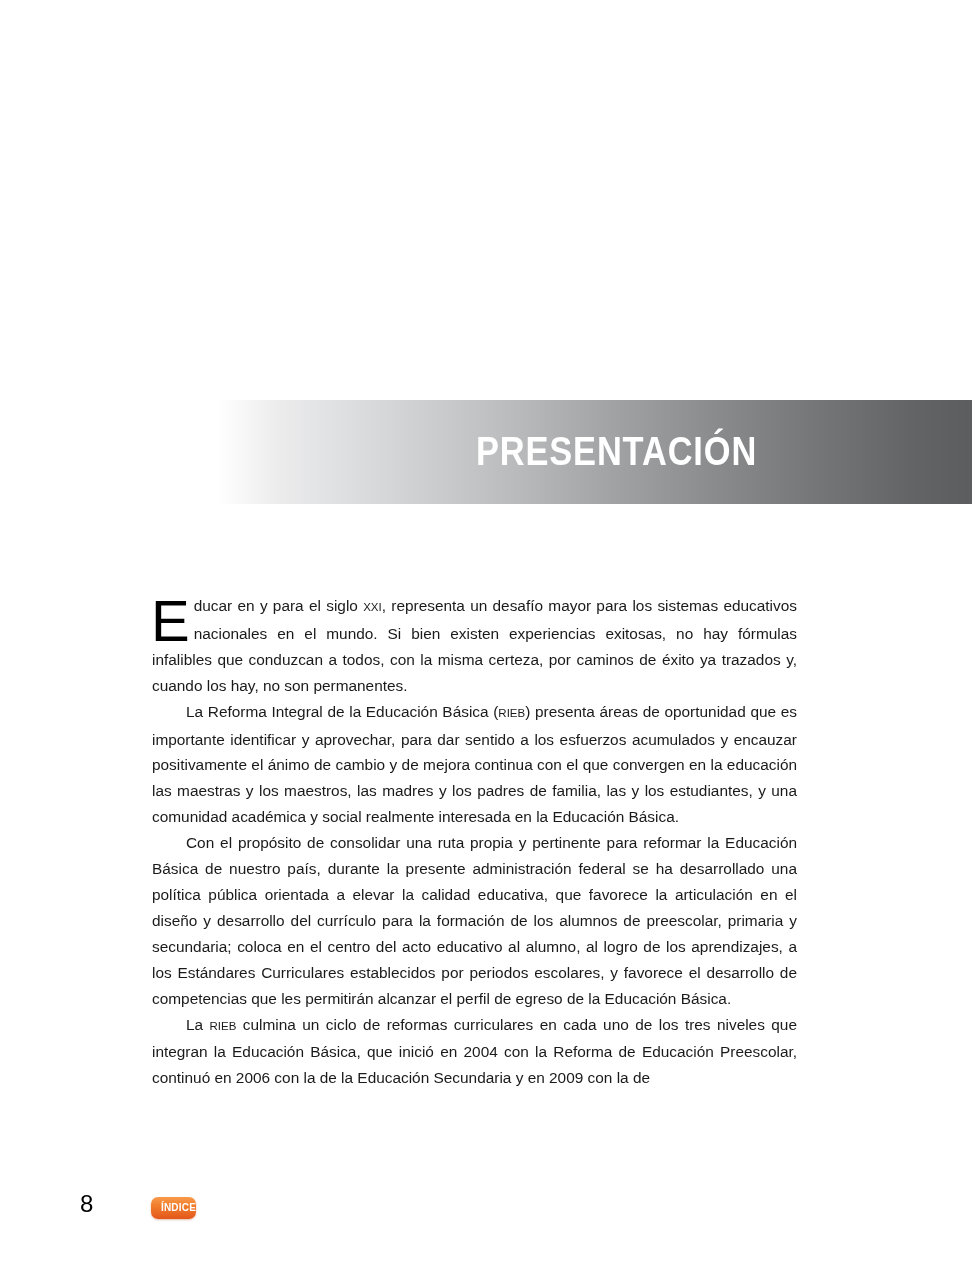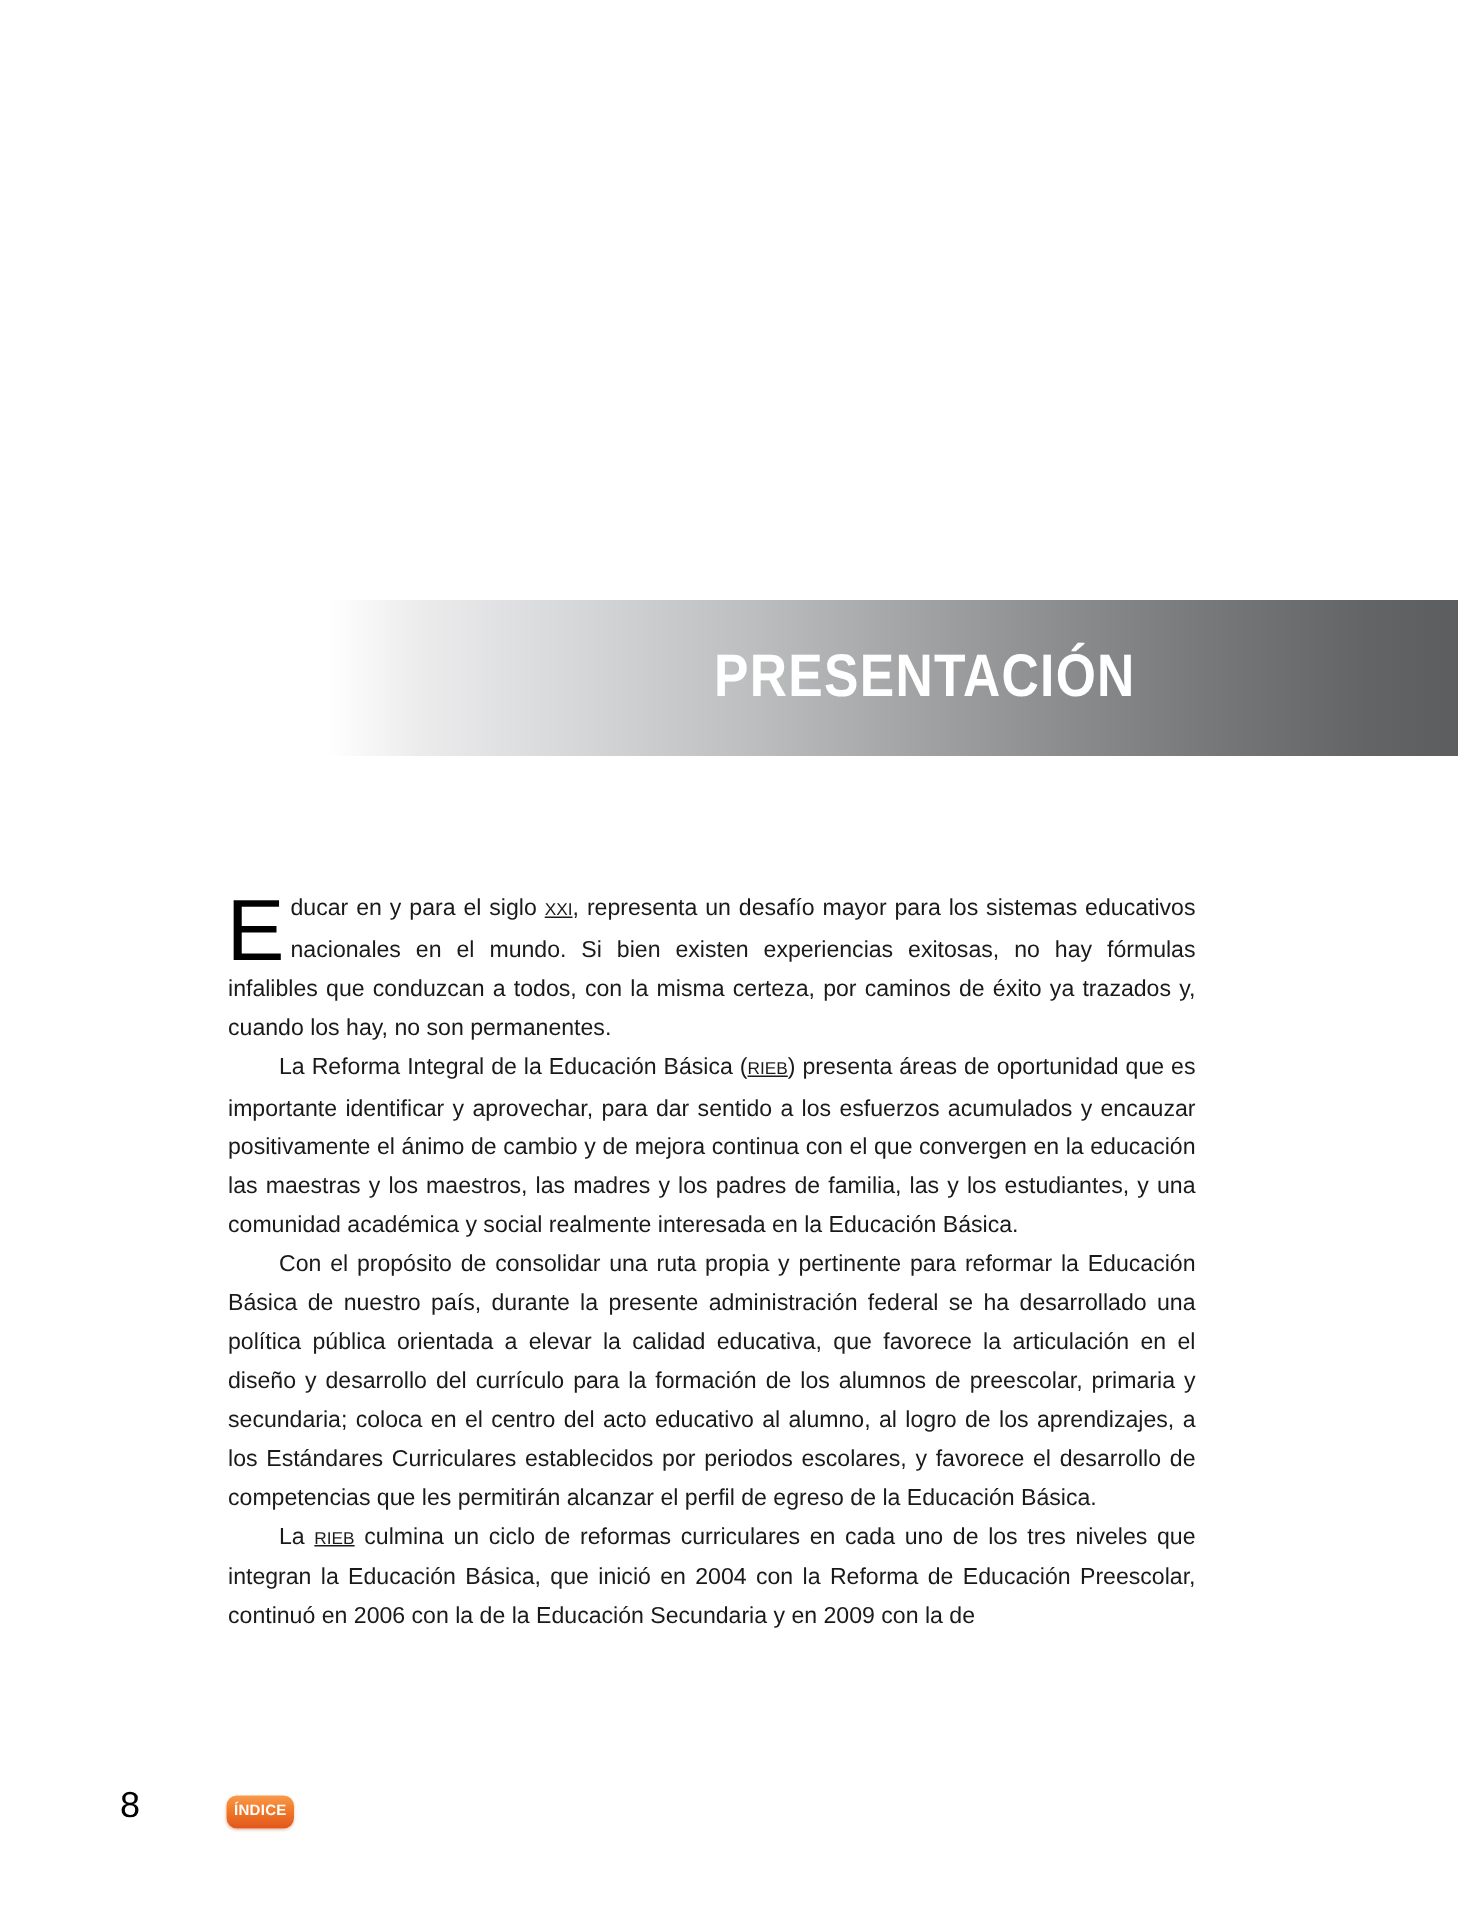--- a/index.html
+++ b/index.html
@@ -68,21 +68,20 @@
       float: left;
       font-size: 58px;
       line-height: 46px;
       margin: 5px 4px 0 -1px;
       padding: 0;
       color: #000;
       font-family: "Liberation Sans", sans-serif;
     }
     .smallcaps {
       font-size: 11.5px;
-      text-decoration: underline;
     }
     .page-number {
       position: absolute;
       left: 80px;
       top: 1190px;
       font-size: 24px;
       color: #000;
       line-height: 28px;
     }
     .index-button {
@@ -91,21 +90,21 @@
       top: 1197px;
       width: 45px;
       height: 22px;
       border-radius: 7px;
       background: linear-gradient(to bottom, #f89a4a 0%, #f07a2a 45%, #e2561a 100%);
       box-shadow: 0 1px 2px rgba(180,70,20,0.35);
       color: #ffffff;
       font-weight: bold;
       font-size: 10px;
       line-height: 22px;
-      text-align: center;
+      text-align: right;
       letter-spacing: 0.2px;
       cursor: pointer;
     }
   </style>
 </head>
 <body>
 
 <div class="banner">
   <div class="banner-title">PRESENTACIÓN</div>
 </div>

